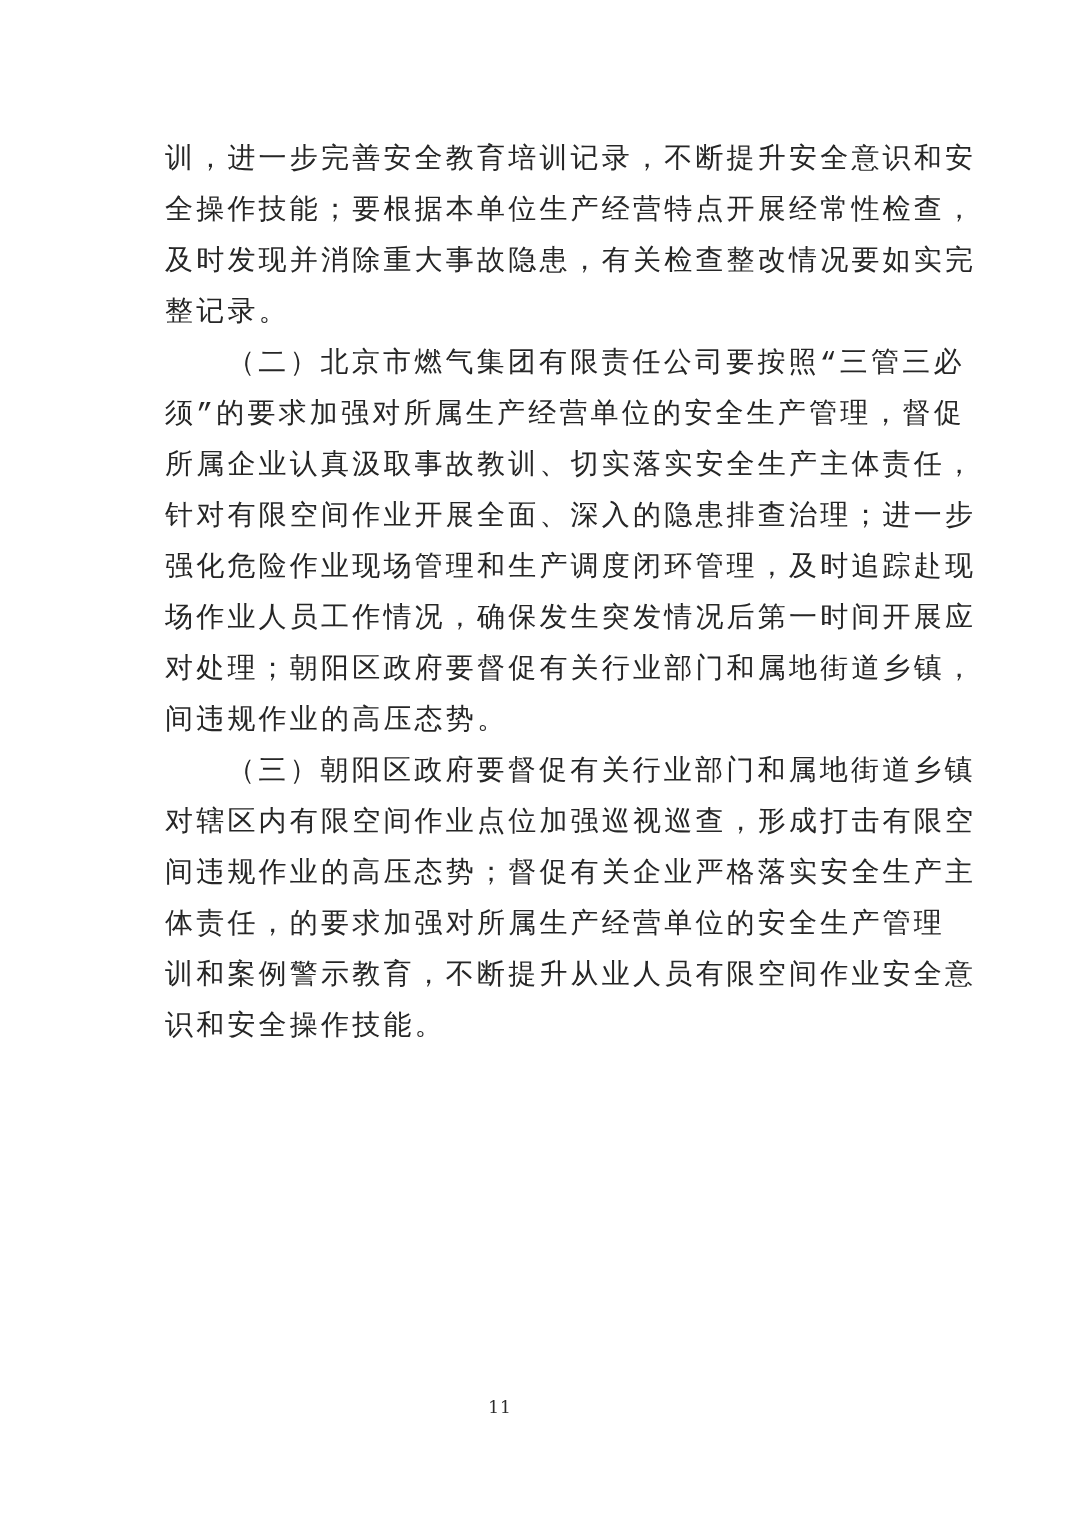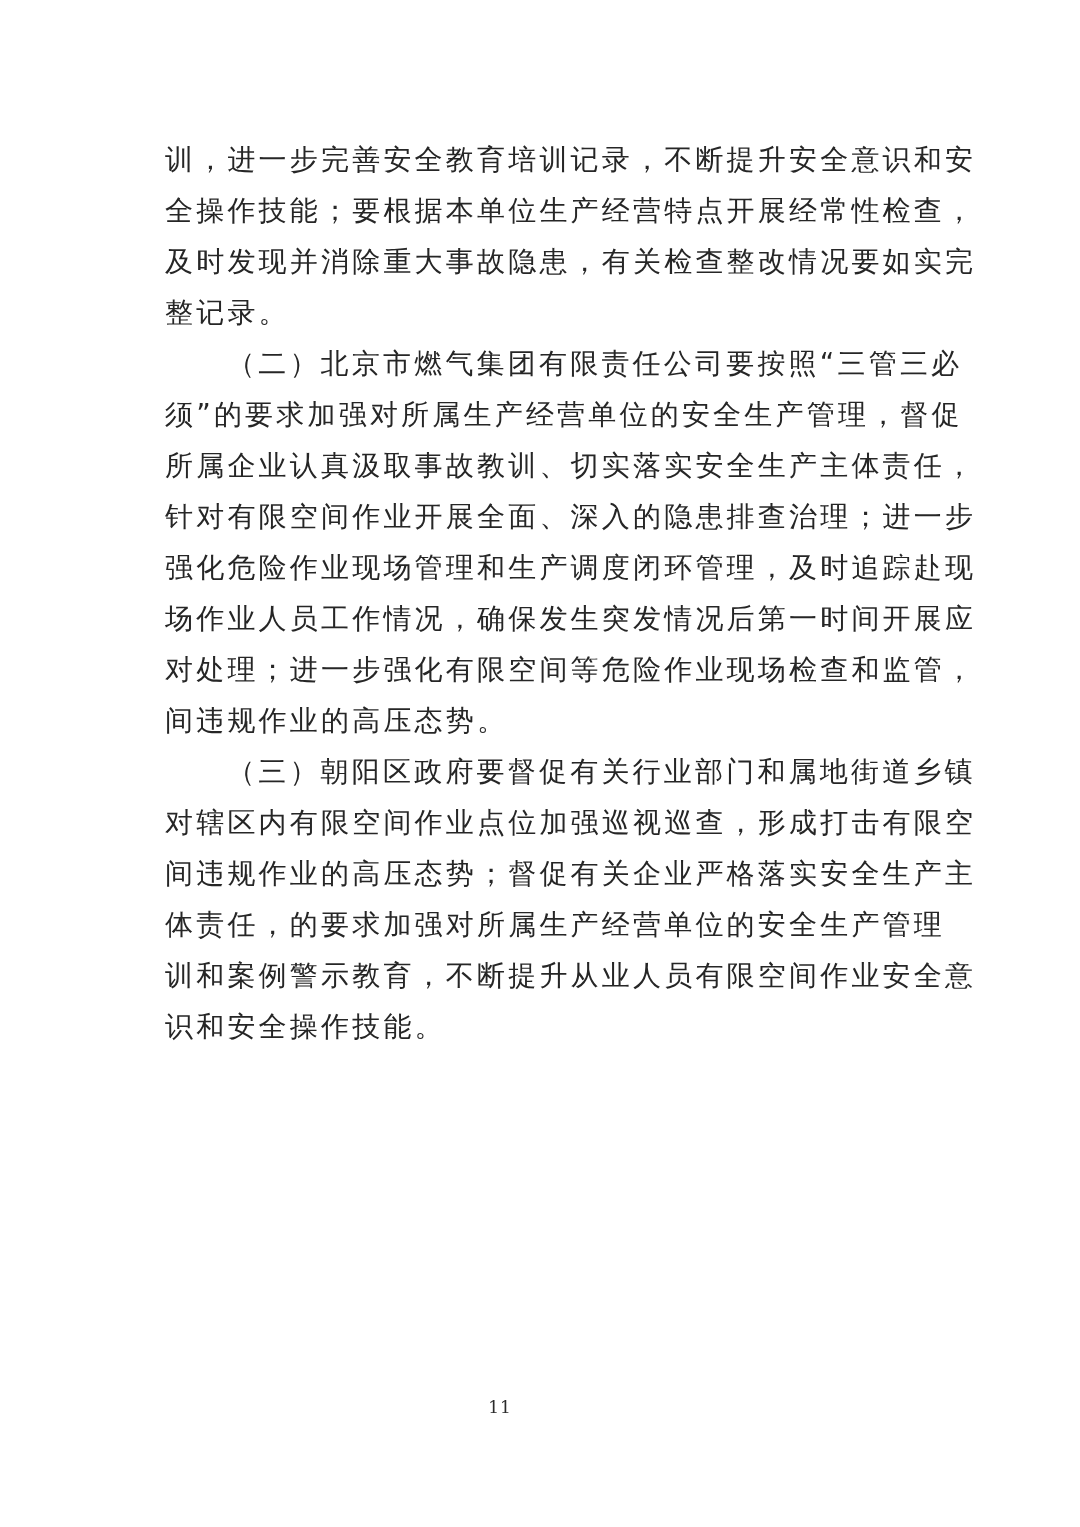--- a/index.html
+++ b/index.html
@@ -30,20 +30,21 @@
       text-align: justify;
       text-align-last: left;
       word-break: break-all;
     }
     .line {
       display: block;
       white-space: nowrap;
       text-align: justify;
       text-align-last: justify;
       height: 51px;
+      font-family: Liberation Mono, monospace;
     }
     .line.last {
       text-align-last: left;
     }
     .line.indent {
       padding-left: 62px;
     }
     .page-number {
       position: absolute;
       left: 0;
@@ -68,21 +69,21 @@
     <span class="line last">整记录。</span>
   </p>
 
   <p class="para">
     <span class="line indent">（二）北京市燃气集团有限责任公司要按照“三管三必</span>
     <span class="line">须”的要求加强对所属生产经营单位的安全生产管理，督促</span>
     <span class="line">所属企业认真汲取事故教训、切实落实安全生产主体责任，</span>
     <span class="line">针对有限空间作业开展全面、深入的隐患排查治理；进一步</span>
     <span class="line">强化危险作业现场管理和生产调度闭环管理，及时追踪赴现</span>
     <span class="line">场作业人员工作情况，确保发生突发情况后第一时间开展应</span>
-    <span class="line">对处理；进一步强化有限空间等危险作业现场检查和监管，</span>
+    <span class="line">对处理；朝阳区政府要督促有关行业部门和属地街道乡镇，</span>
     <span class="line last">间违规作业的高压态势。</span>
   </p>
 
   <p class="para">
     <span class="line indent">（三）朝阳区政府要督促有关行业部门和属地街道乡镇</span>
     <span class="line">对辖区内有限空间作业点位加强巡视巡查，形成打击有限空</span>
     <span class="line">间违规作业的高压态势；督促有关企业严格落实安全生产主</span>
     <span class="line">体责任，的要求加强对所属生产经营单位的安全生产管理</span>
     <span class="line">训和案例警示教育，不断提升从业人员有限空间作业安全意</span>
     <span class="line last">识和安全操作技能。</span>

